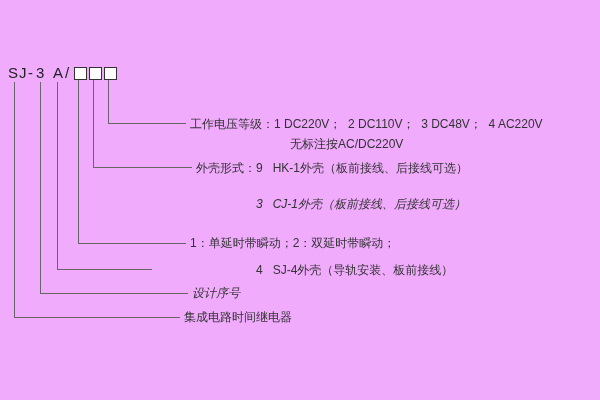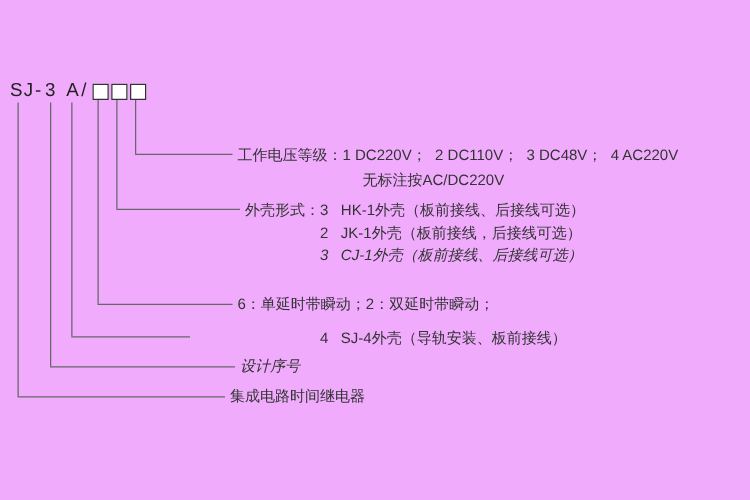--- a/index.html
+++ b/index.html
@@ -72,22 +72,21 @@
   <div class="hline" style="left:108px; top:123px; width:78px;"></div>
   <div class="hline" style="left:93px;  top:167px; width:99px;"></div>
   <div class="hline" style="left:78px;  top:243px; width:108px;"></div>
   <div class="hline" style="left:57px;  top:269px; width:95px;"></div>
   <div class="hline" style="left:40px;  top:293px; width:148px;"></div>
   <div class="hline" style="left:14px;  top:317px; width:166px;"></div>
 
   <div class="label" style="left:190px; top:117px;">工作电压等级：1 DC220V；  2 DC110V；  3 DC48V；  4 AC220V</div>
   <div class="label" style="left:258px; top:137px;margin-left:32px;">无标注按AC/DC220V</div>
 
-  <div class="label" style="left:196px; top:161px;">外壳形式：3   HK-1外壳（板前接线、后接线可选）</div>
-  <div class="label" style="left:256px; top:179px;">2   JK-1外壳（板前接线，后接线可选）</div>
+  <div class="label" style="left:196px; top:161px;">外壳形式：9   HK-1外壳（板前接线、后接线可选）</div>
   <div class="label" style="left:256px; top:197px;font-style:italic;">3   CJ-1外壳（板前接线、后接线可选）</div>
   <div class="label" style="left:256px; top:215px;margin-top:48px;">4   SJ-4外壳（导轨安装、板前接线）</div>
 
-  <div class="label" style="left:190px; top:236px;">6：单延时带瞬动；2：双延时带瞬动；</div>
+  <div class="label" style="left:190px; top:236px;">1：单延时带瞬动；2：双延时带瞬动；</div>
   <div class="label" style="left:192px; top:286px;font-style:italic;">设计序号</div>
   <div class="label" style="left:184px; top:310px;">集成电路时间继电器</div>
 
 </div>
 
 </body></html>

